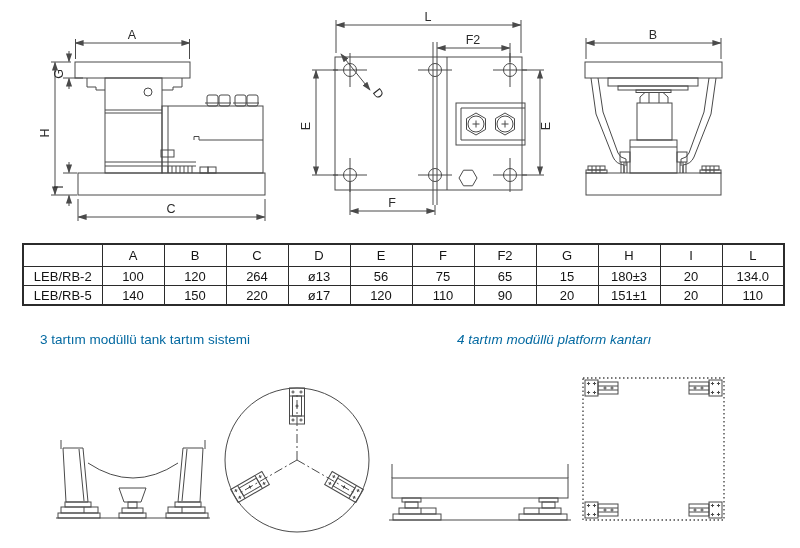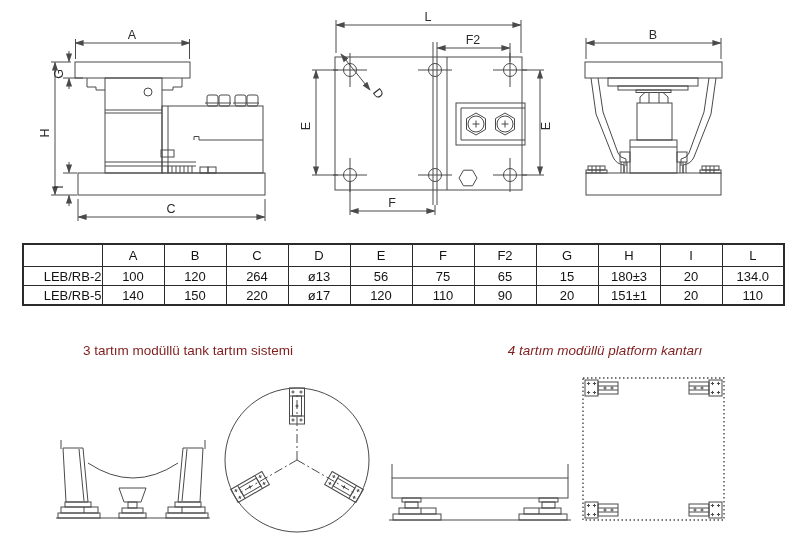--- a/index.html
+++ b/index.html
@@ -5,22 +5,22 @@
   html,body{margin:0;padding:0;background:#fff;}
   #page{position:relative;width:800px;height:548px;background:#ffffff;overflow:hidden;
         font-family:"Liberation Sans",sans-serif;}
   svg{position:absolute;left:0;top:0;}
   svg text{font-family:"Liberation Sans",sans-serif;font-size:12.5px;fill:#2b2b2b;stroke:none;}
   .dim-table{position:absolute;left:22px;top:243px;border-collapse:collapse;table-layout:fixed;
              font-size:13px;color:#141414;background:#fff;border:2px solid #2b2b2b;}
   .dim-table th,.dim-table td{border:1px solid #2b2b2b;text-align:center;padding:0;height:18px;
              font-weight:normal;white-space:nowrap;overflow:hidden;}
   .dim-table thead th{height:21px;}
-  .dim-table td.model{text-align:right;}
-  .caption{position:absolute;top:343px;width:296px;text-align:center;font-size:13.5px;color:#7f1d1d;}
+  .dim-table td.model{text-align:center;}
+  .caption{position:absolute;top:332px;width:296px;font-size:13.5px;color:#0369a1;}
   #cap-tank{left:40px;}
   #cap-platform{left:457px;font-style:italic;}
 </style>
 </head>
 <body>
 
 <div id="page">
 
 <svg width="800" height="548" viewBox="0 0 800 548">
   <defs>

